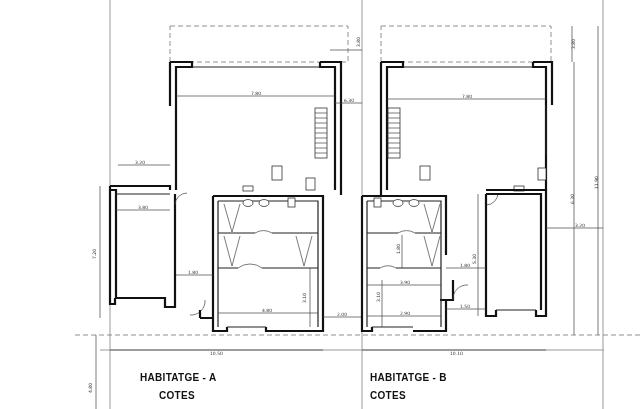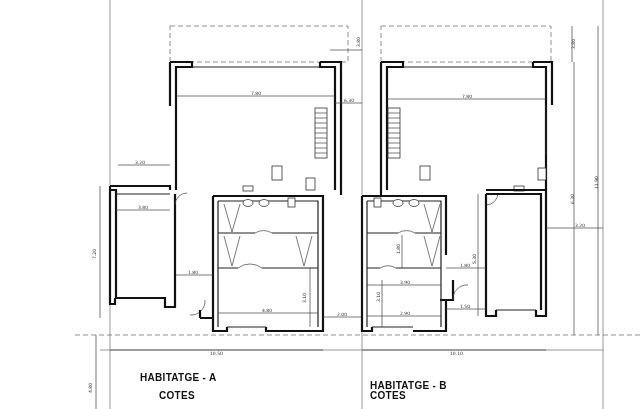--- a/index.html
+++ b/index.html
@@ -152,14 +152,14 @@
       <text class="dt" x="450" y="355">10.10</text>
     <line class="dim" x1="382" y1="280" x2="382" y2="327"></line>
       <text class="dt" x="378" y="300" transform="rotate(-90 380 300)">3.10</text>
     <line class="dim" x1="402" y1="235" x2="402" y2="268"></line>
       <text class="dt" x="398" y="252" transform="rotate(-90 400 252)">1.80</text>
   </g>
 </svg>
 
 <div class="label" style="left:140px; top:372px;">HABITATGE - A</div>
 <div class="label" style="left:159px; top:390px;">COTES</div>
-<div class="label" style="left:370px; top:380px;">HABITATGE - B</div>
+<div class="label" style="left:370px; top:372px;">HABITATGE - B</div>
 <div class="label" style="left:370px; top:390px;">COTES</div>
 
 </body></html>

